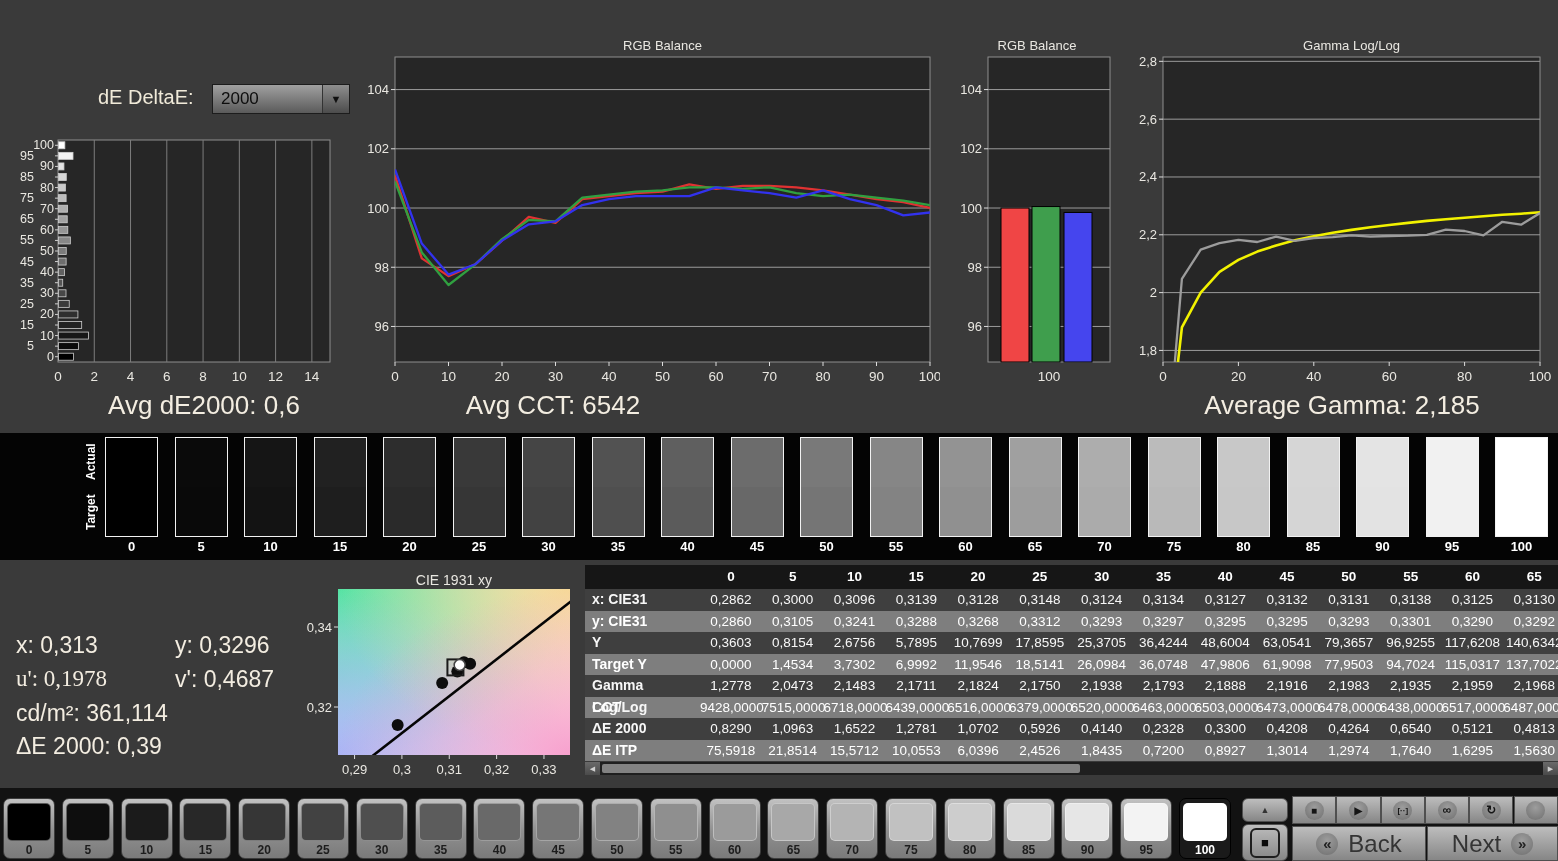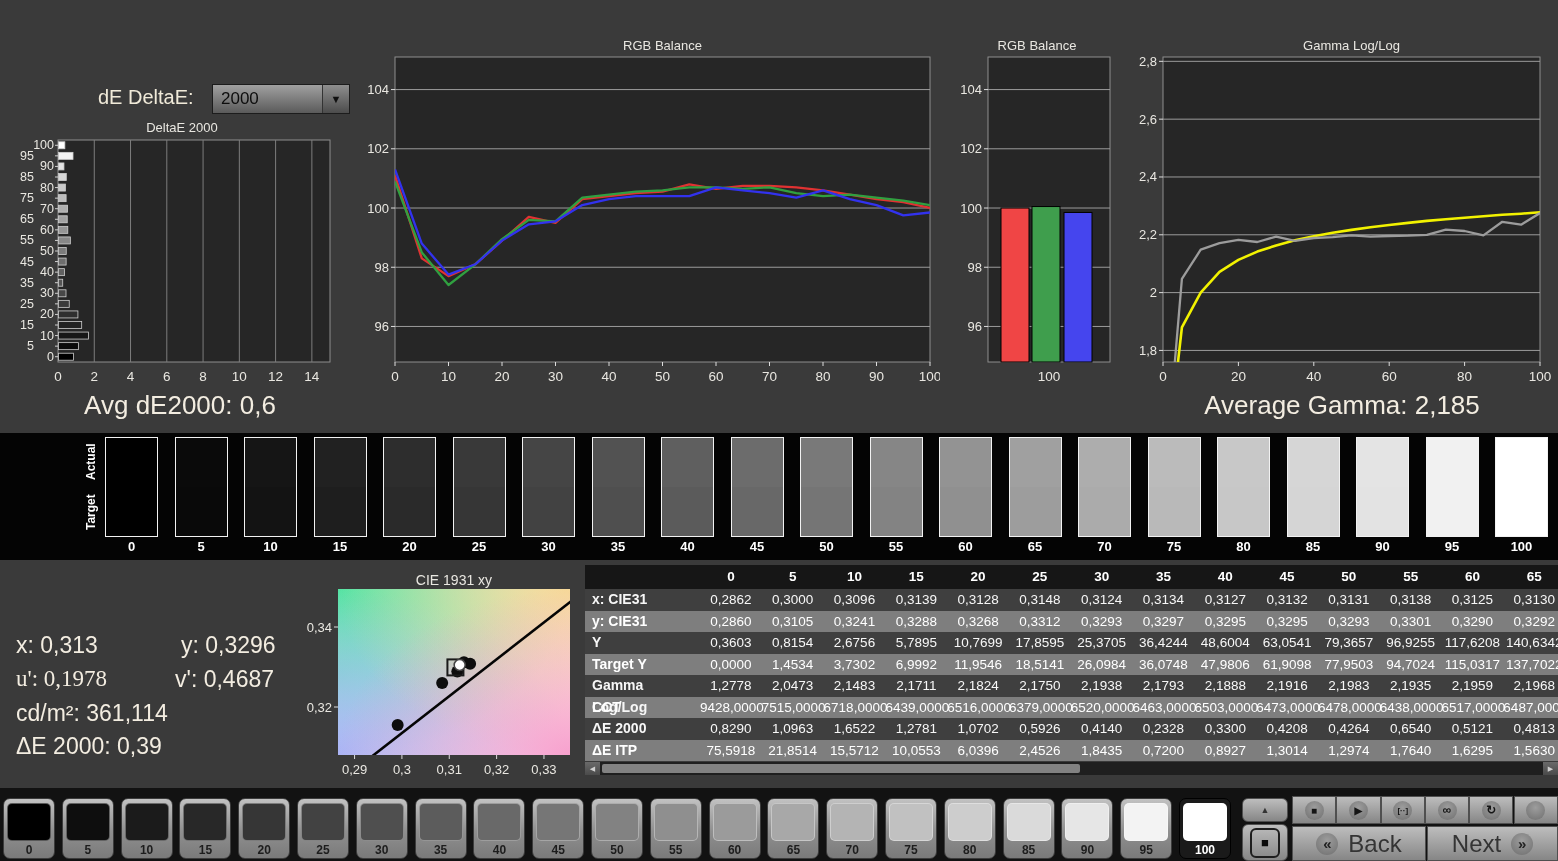--- a/index.html
+++ b/index.html
@@ -62,21 +62,20 @@
 <body>
 
 <div id="app">
 
   <div class="abs formula-label">dE DeltaE:</div>
   <div class="abs dropdown">
     <span class="val">2000</span>
     <span class="dd-arrow">▼</span>
   </div>
 
-  <div class="abs chart-title" style="left:8px;top:120px;width:348px;">DeltaE 2000</div>
   <div class="abs chart-title" style="left:395px;top:38px;width:535px;">RGB Balance</div>
   <div class="abs chart-title" style="left:952px;top:38px;width:170px;">RGB Balance</div>
   <div class="abs chart-title" style="left:1163px;top:38px;width:377px;">Gamma Log/Log</div>
 
   <svg id="deltae-svg" style="left:8px;top:134px;" width="350" height="252">
       <rect x="50" y="6" width="272" height="222" fill="#262626" stroke="#8d8d8d"></rect>
       <text x="50" y="247" font-size="13.5" text-anchor="middle" fill="#e9e7e1">0</text>
       <line x1="86.26666666666667" y1="6" x2="86.26666666666667" y2="228" stroke="#7d7d7d"></line>
       <text x="86.26666666666667" y="247" font-size="13.5" text-anchor="middle" fill="#e9e7e1">2</text>
       <line x1="122.53333333333333" y1="6" x2="122.53333333333333" y2="228" stroke="#7d7d7d"></line>
@@ -259,21 +258,22 @@
       <text x="418" y="341" font-size="13.5" text-anchor="middle" fill="#e9e7e1">100</text>
       <defs>
         <clipPath id="gamma-svg-clip">
           <rect x="41" y="17" width="377" height="305"></rect>
         </clipPath>
       </defs>
       <polyline points="41.0,455.0 59.9,287.3 78.7,252.6 97.5,231.8 116.4,219.9 135.3,211.6 154.1,205.5 172.9,200.3 191.8,196.2 210.7,192.8 229.5,189.9 248.4,187.3 267.2,185.0 286.1,182.9 304.9,180.9 323.8,179.2 342.6,177.7 361.4,176.3 380.3,174.8 399.1,173.7 418.0,172.2" fill="none" stroke="#f2f200" stroke-width="2.6" stroke-linejoin="round" clip-path="url(#gamma-svg-clip)"></polyline>
       <polyline points="41.0,461.4 59.9,238.9 78.7,209.7 97.5,203.2 116.4,199.9 135.3,202.0 154.1,196.6 172.9,200.8 191.8,198.0 210.7,197.2 229.5,195.3 248.4,196.7 267.2,196.0 286.1,195.7 304.9,194.8 323.8,189.6 342.6,191.0 361.4,195.4 380.3,181.8 399.1,184.7 418.0,173.1" fill="none" stroke="#9c9c9c" stroke-width="2.3" stroke-linejoin="round" clip-path="url(#gamma-svg-clip)"></polyline>
     </svg>
 
-  <div class="abs summary" style="left:0;top:390px;width:360px;">Avg dE2000: 0,6</div>
+  <div class="abs summary" style="left:24px;top:390px;width:360px;">Avg dE2000: 0,6</div>
+  <div class="abs summary" style="left:373px;top:390px;width:360px;">Avg CCT: 6542</div>
   <div class="abs summary" style="left:1157px;top:390px;width:370px;">Average Gamma: 2,185</div>
 
   <div class="abs strip">
     <div class="v-label" style="top:4px;">Actual</div>
     <div class="v-label" style="top:54px;">Target</div>
     <div id="strip-swatches">
         <div class="gs-swatch">
           <div class="half" style="background: rgb(0, 0, 0);"></div>
           <div class="half" style="background: rgb(0, 0, 0);"></div>
         </div>
@@ -377,21 +377,21 @@
         <div class="gs-label">75</div>
         <div class="gs-label">80</div>
         <div class="gs-label">85</div>
         <div class="gs-label">90</div>
         <div class="gs-label">95</div>
         <div class="gs-label">100</div>
       </div>
   </div>
 
   <div class="abs cr-field" style="left:16px;top:632px;"><span>x:</span> <span>0,313</span></div>
-  <div class="abs cr-field" style="left:181px;top:632px;text-align:center;"><span>y:</span> <span>0,3296</span></div>
+  <div class="abs cr-field" style="left:175px;top:632px;text-align:center;"><span>y:</span> <span>0,3296</span></div>
   <div class="abs cr-field" style="left:16px;top:666px;font-family:Liberation Serif, serif;"><span>u':</span> <span>0,1978</span></div>
   <div class="abs cr-field" style="left:175px;top:666px;"><span>v':</span> <span>0,4687</span></div>
   <div class="abs cr-field" style="left:16px;top:700px;"><span>cd/m²:</span> <span>361,114</span></div>
   <div class="abs cr-field" style="left:16px;top:733px;"><span>ΔE 2000:</span> <span>0,39</span></div>
 
   <div class="abs chart-title" style="left:338px;top:572px;width:232px;font-size:14px;">CIE 1931 xy</div>
   <svg id="cie-svg" style="left:298px;top:584px;" width="288" height="204">
       <defs>
         <radialGradient id="g-tl" cx="0" cy="0" r="1">
           <stop offset="0" a="" stop-color="#4fe3a0" stop-opacity="0.95"></stop>

